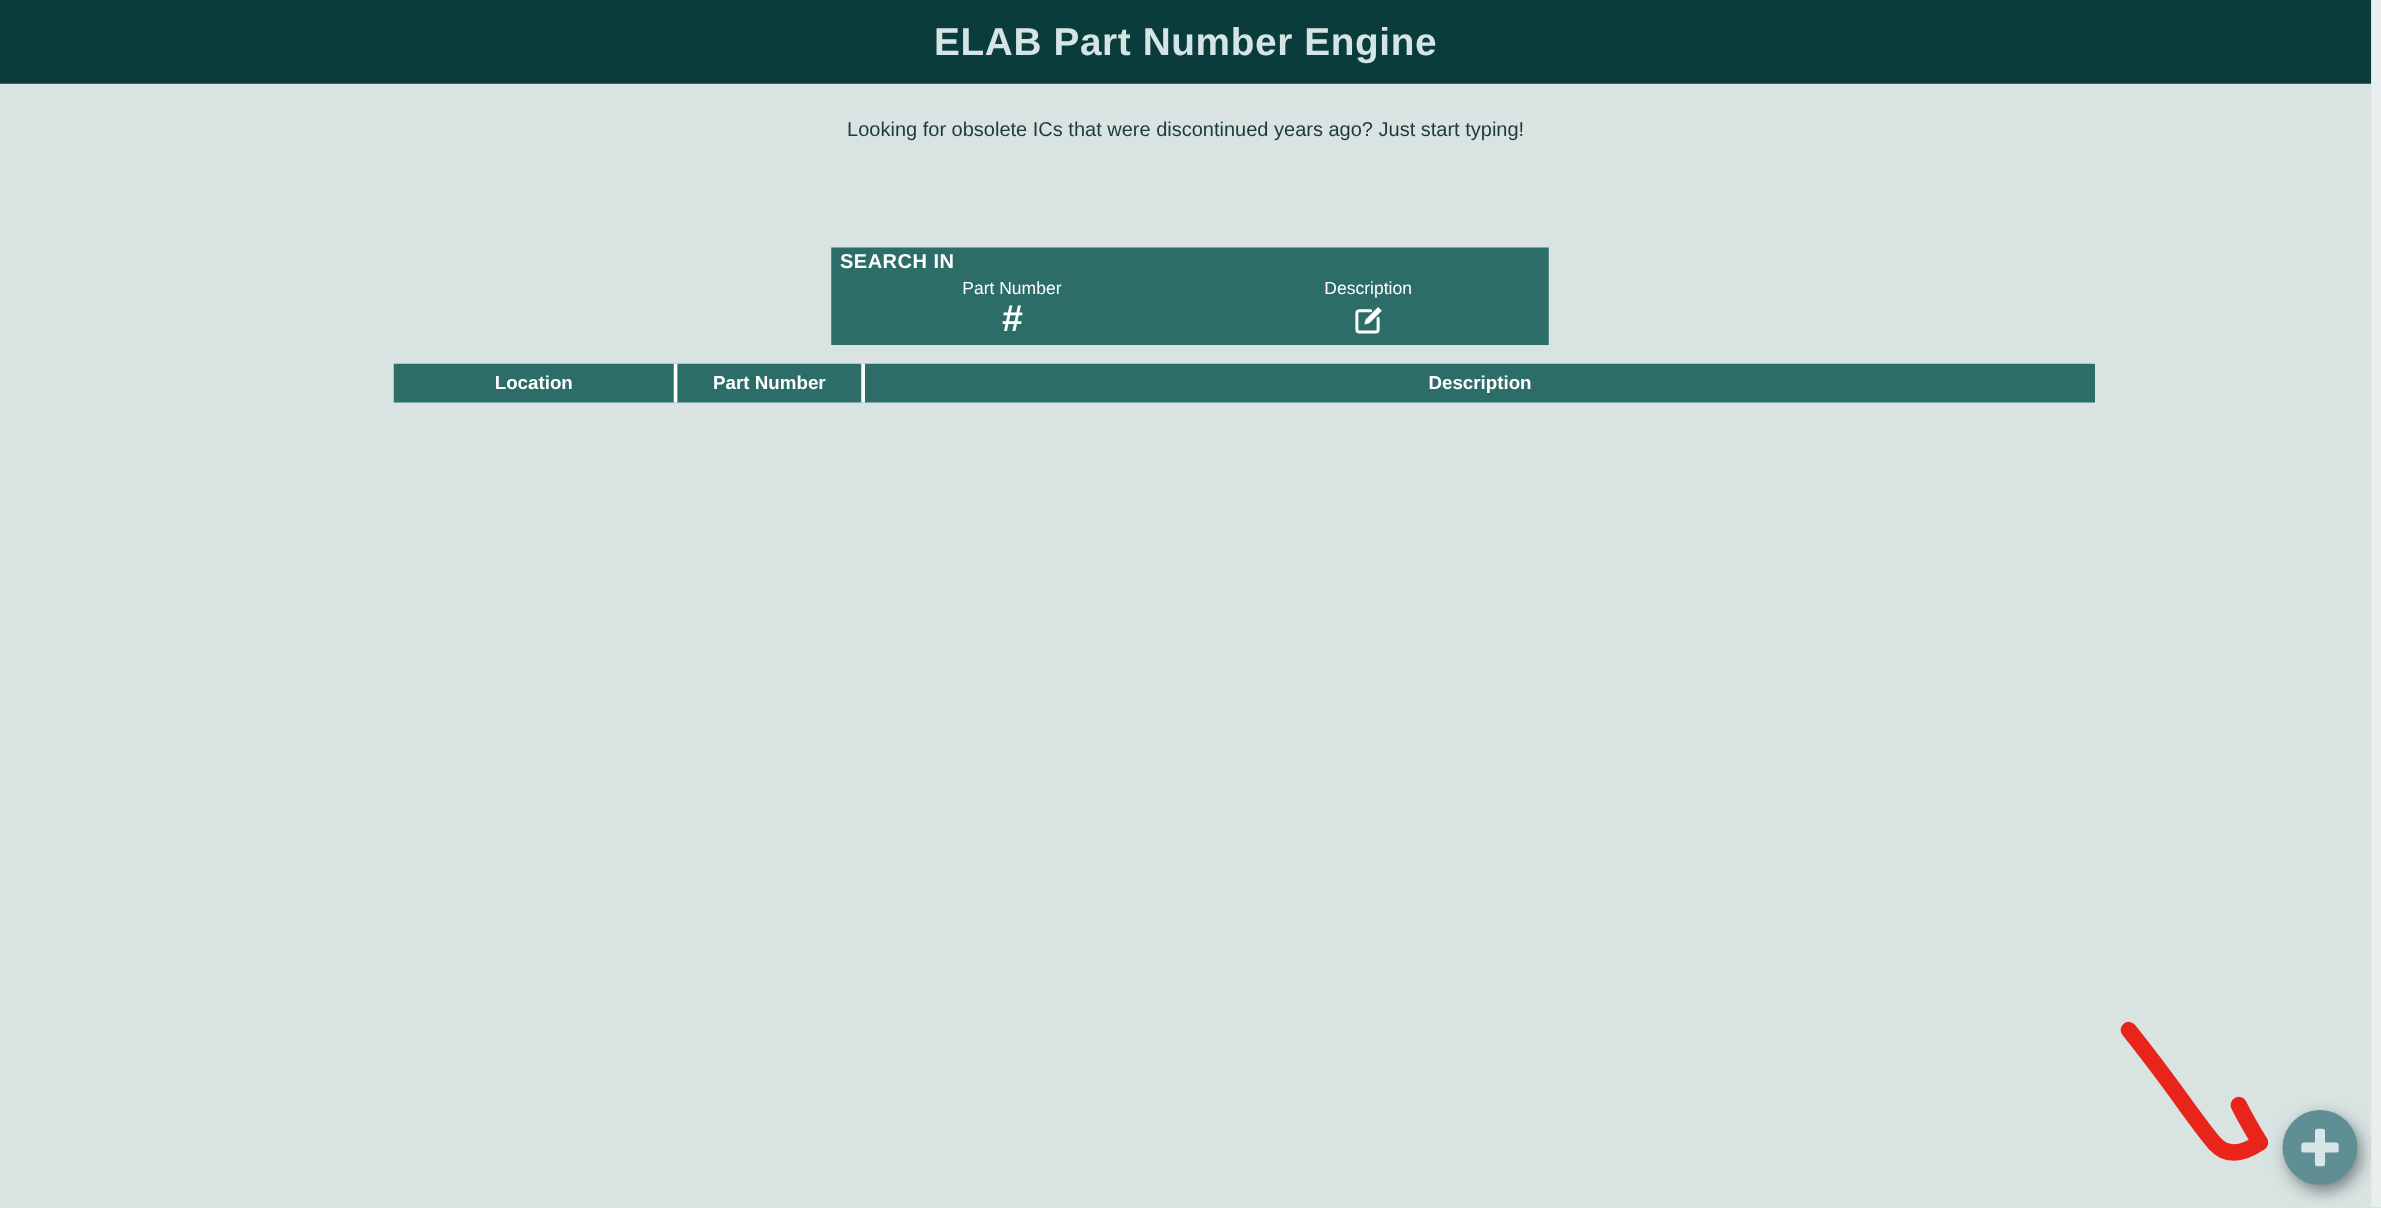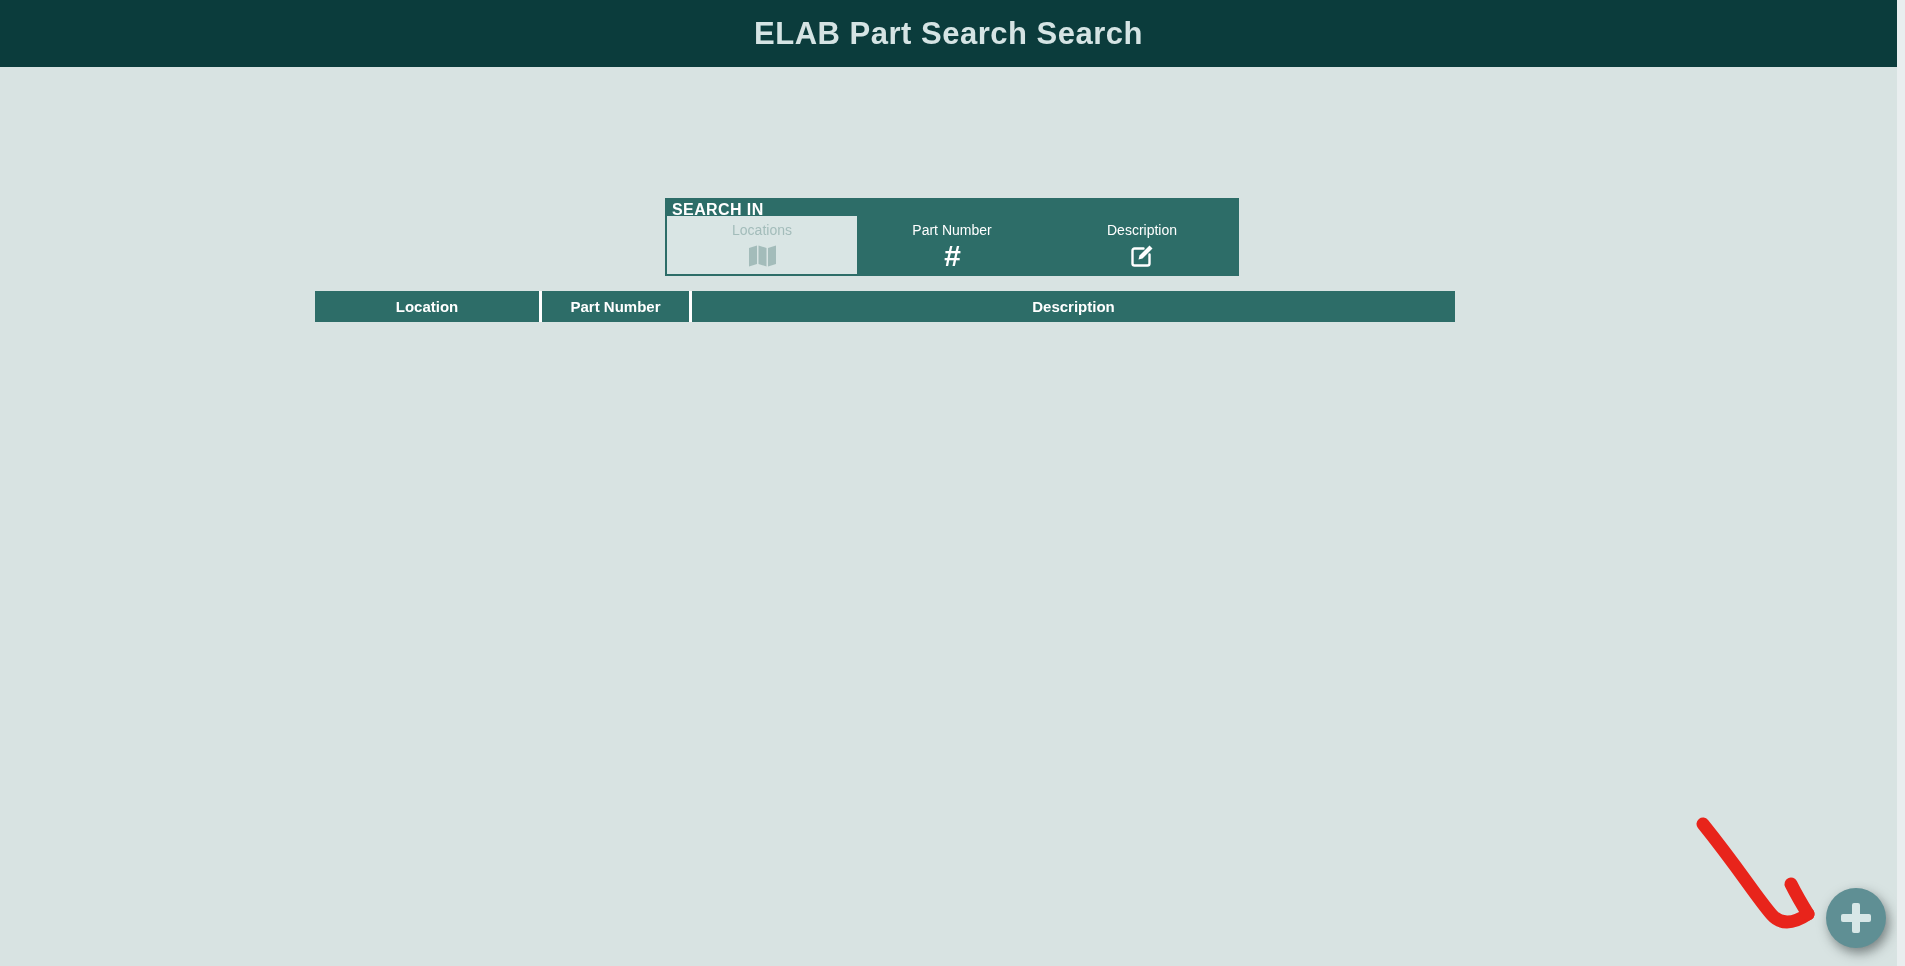--- a/index.html
+++ b/index.html
@@ -48,21 +48,21 @@
     color:#ffffff;
   }
   .tab .tab-label{font-size:14px;line-height:18px;}
   .tab .tab-icon{margin-top:2px;height:30px;display:flex;align-items:center;justify-content:center;}
   .tab.selected{background:#d9e5e4;color:#a3bcba;}
   .hash-glyph{
     font-size:30px;font-weight:bold;font-style:italic;line-height:28px;
   }
   
   .table-header{
-    position:absolute;left:315px;top:291px;width:1140px;height:31px;
+    position:absolute;left:315px;top:291px;width:1361px;height:31px;
     display:flex;
   }
   .th{
     background:#2d6d68;color:#ffffff;font-weight:bold;font-size:15px;
     display:flex;align-items:center;justify-content:center;box-sizing:border-box;
   }
   .th-location{width:227px;border-right:3px solid #ffffff;}
   .th-part{width:150px;border-right:3px solid #ffffff;}
   .th-desc{flex:1 1 auto;}
   
@@ -84,39 +84,30 @@
   .scrollbar-track{
     position:absolute;right:0;top:0;width:8px;height:966px;background:#e9eeef;
   }
 </style>
 </head>
 <body>
 
 <div class="screen">
 
   <header class="app-header">
-    <h1>ELAB Part Search Search</h1>
+    <h1>ELAB Part Number Engine</h1>
   </header>
 
+  <div class="subtitle">Looking for obsolete ICs that were discontinued years ago? Just start typing!</div>
 
 
   <div class="panel">
     <div class="panel-label">SEARCH IN</div>
     <div class="tabs">
 
-      <div class="tab selected">
-        <span class="tab-label">Locations</span>
-        <span class="tab-icon">
-          <svg width="27" height="22" viewBox="0 0 27 22">
-            <path fill="#a3bcba" d="M0 3 L8 0.5 L8 19 L0 21.5 Z"></path>
-            <path fill="#a3bcba" d="M9.5 0.5 L17.5 3 L17.5 21.5 L9.5 19 Z"></path>
-            <path fill="#a3bcba" d="M19 3 L27 0.5 L27 19 L19 21.5 Z"></path>
-          </svg>
-        </span>
-      </div>
 
       <div class="tab">
         <span class="tab-label">Part Number</span>
         <span class="tab-icon">
           <span class="hash-glyph">#</span>
         </span>
       </div>
 
       <div class="tab">
         <span class="tab-label">Description</span>

